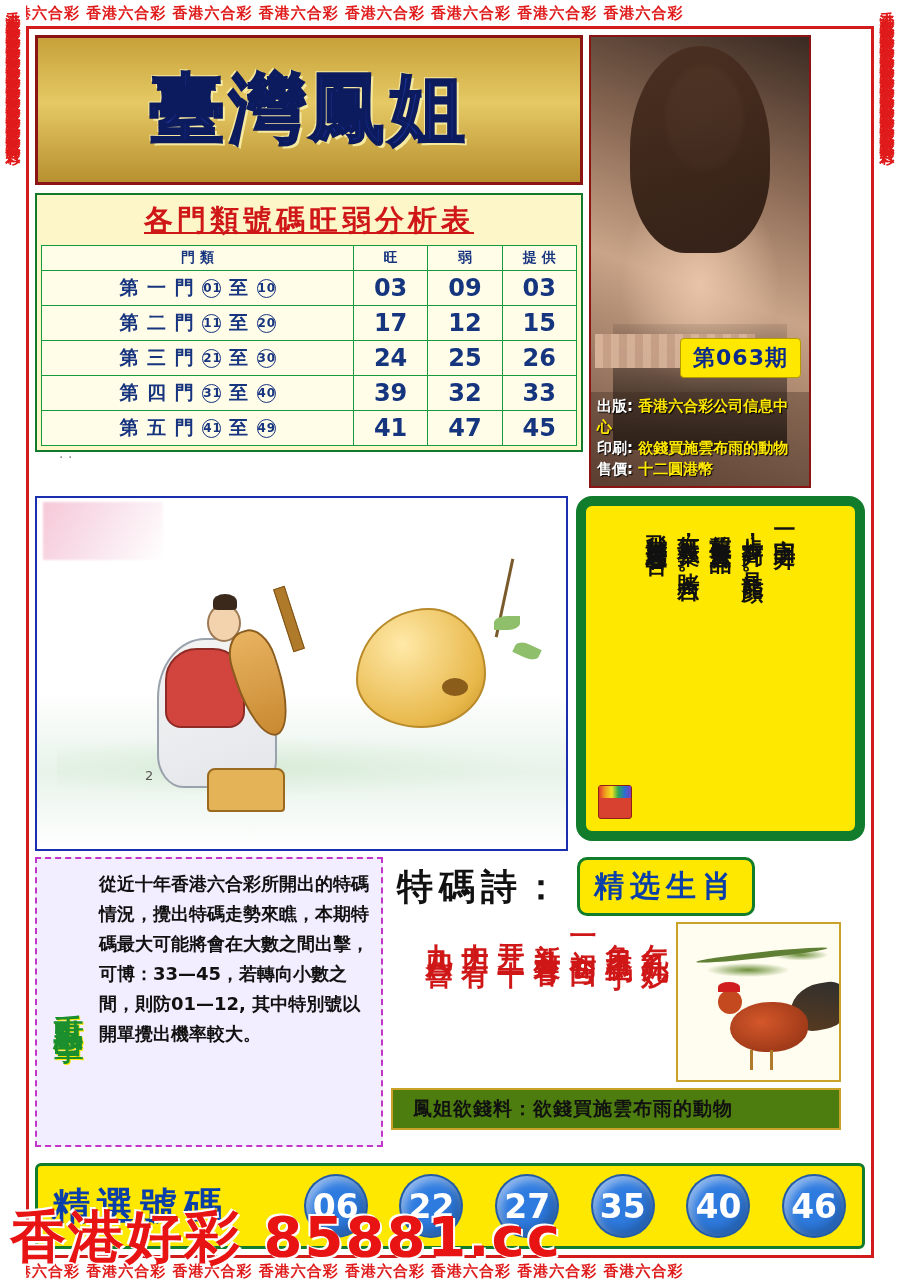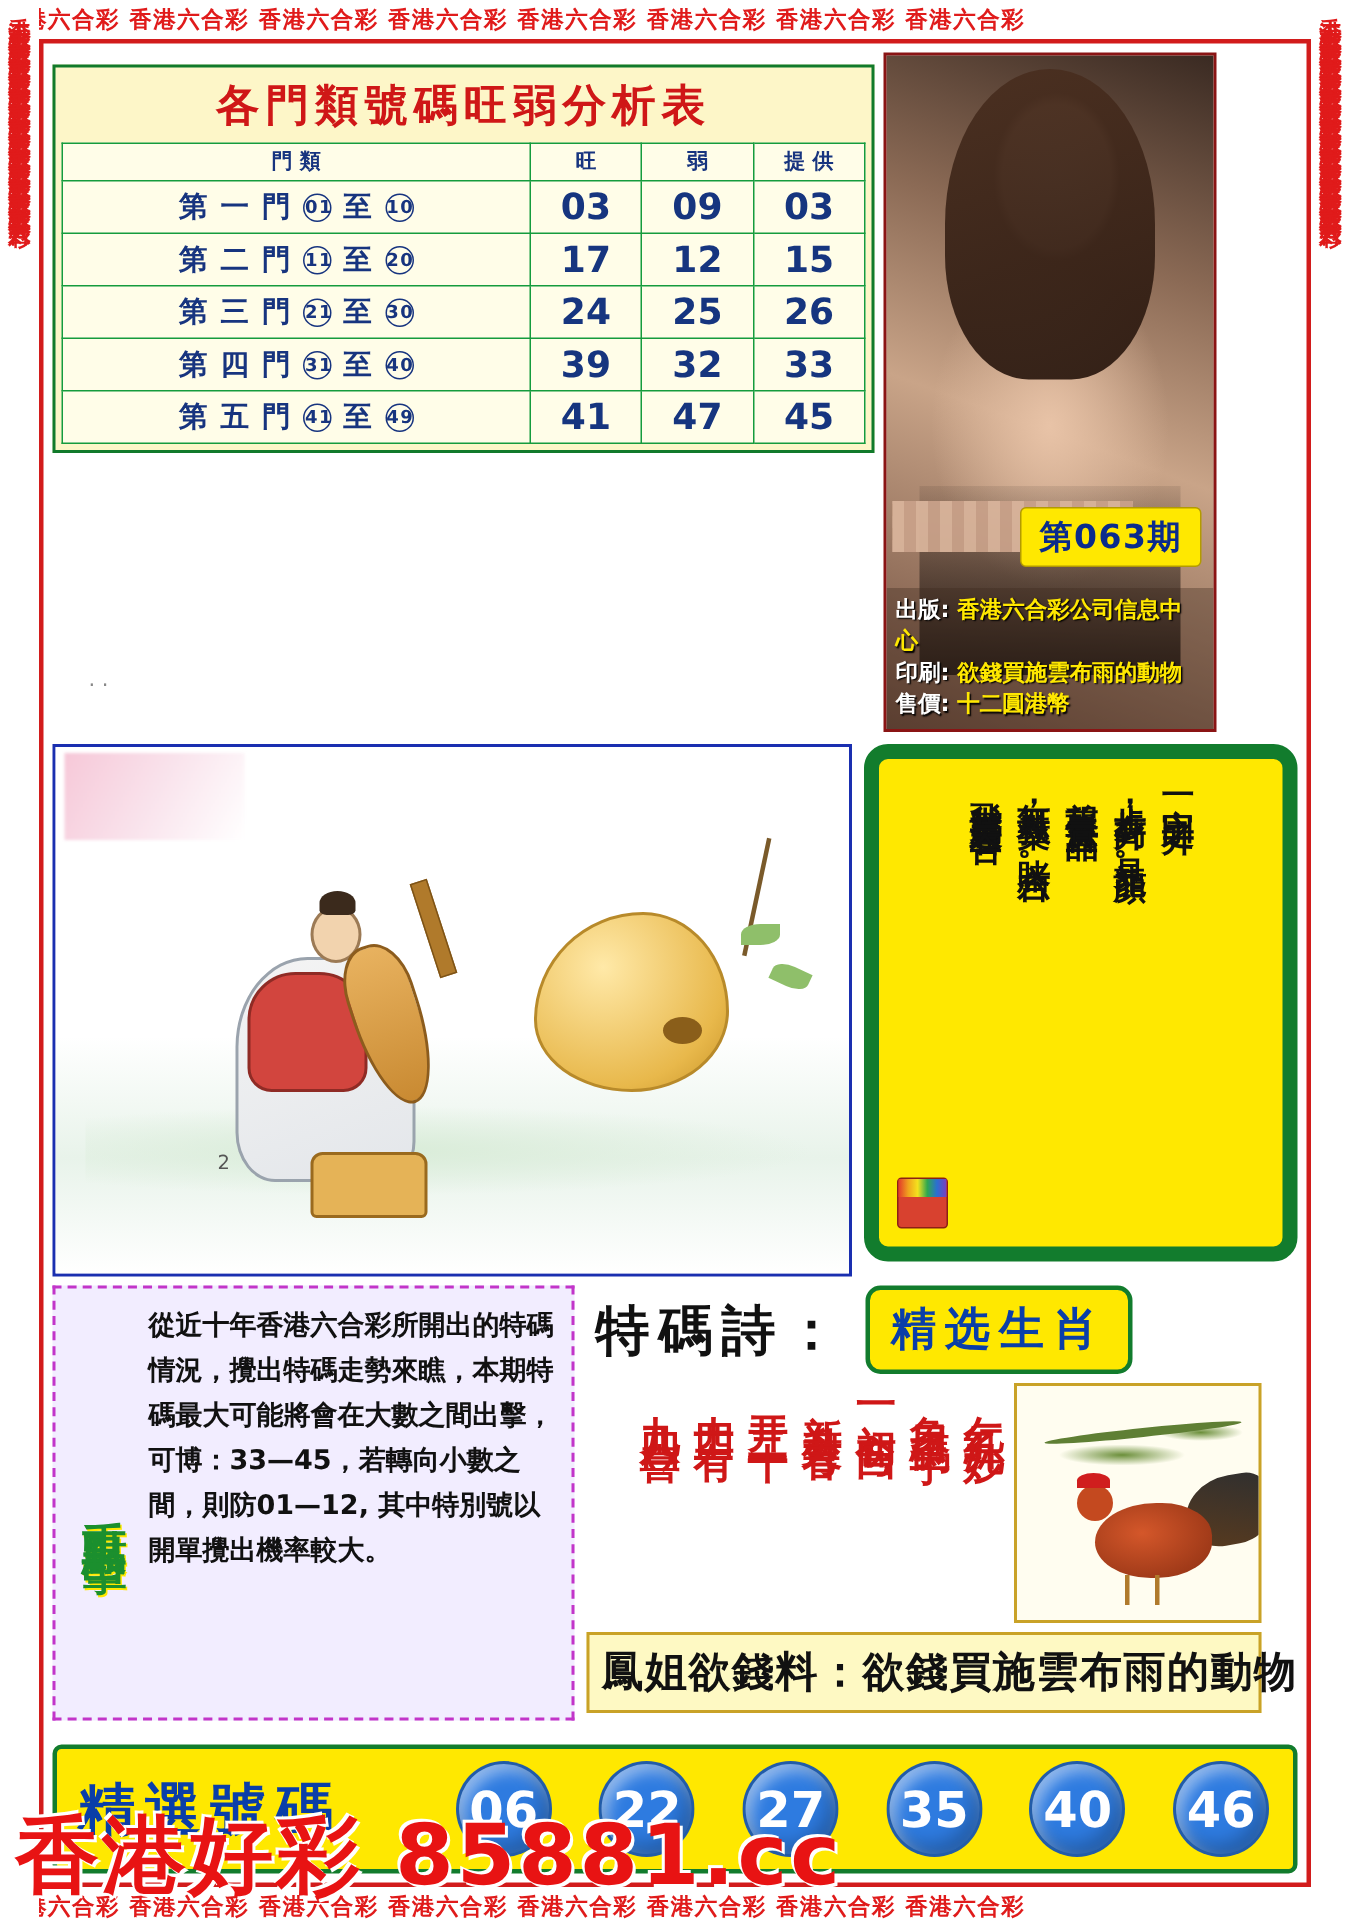--- a/index.html
+++ b/index.html
@@ -79,20 +79,21 @@
     background:#fdf6c8;
     border:2px solid #117a2b;
     padding:4px;
   }
   .analysis h2 {
     margin:2px 0 4px 0;
     text-align:center;
     font-size:29px; font-weight:bold;
     color:#cf1717;
     letter-spacing:4px;
+    text-decoration:underline;
   }
   table.an {
     width:100%; border-collapse:collapse;
     background:#fffde8;
   }
   table.an th, table.an td {
     border:1px solid #159b3d;
     text-align:center;
     font-size:21px;
     color:#17347f;
@@ -369,24 +370,24 @@
     position:absolute; left:72px; top:126px; width:3px; height:20px;
     background:#b07a2b;
   }
   .rooster-legs2 {
     position:absolute; left:92px; top:126px; width:3px; height:20px;
     background:#b07a2b;
   }
 
   .fengjie-bar {
     margin-top:6px;
-    background:#fef9c3;
+    background:#4d7c0f;
     border:2px solid #c9a227;
-    padding:6px 8px;
-    font-size:28px; font-weight:bold; color:#111;
+    padding:6px 20px;
+    font-size:19px; font-weight:bold; color:#111;
     letter-spacing:1px;
     white-space:nowrap;
     position:relative;
   }
 
   
   .bottom {
     position:absolute; left:6px; right:6px; bottom:6px;
     height:86px;
     background:#ffe800;
@@ -440,20 +441,23 @@
 </div>
 <div class="marquee-right">
   <div class="vtext">香港六合彩香港六合彩香港六合彩香港六合彩香港六合彩香港六合彩香港六合彩香港六合彩香港六合彩香港六合彩香港六合彩香港六合彩香港六合彩香港六合彩</div>
 </div>
 
 <div class="page">
 
   <div class="top-row">
     <div class="left-top">
 
+      <div class="title-banner">
+        <div class="title">臺灣鳳姐</div>
+      </div>
 
       <div class="analysis">
         <h2>各門類號碼旺弱分析表</h2>
         <table class="an">
           <thead>
             <tr>
               <th>門 類</th>
               <th>旺</th>
               <th>弱</th>
               <th>提 供</th>

